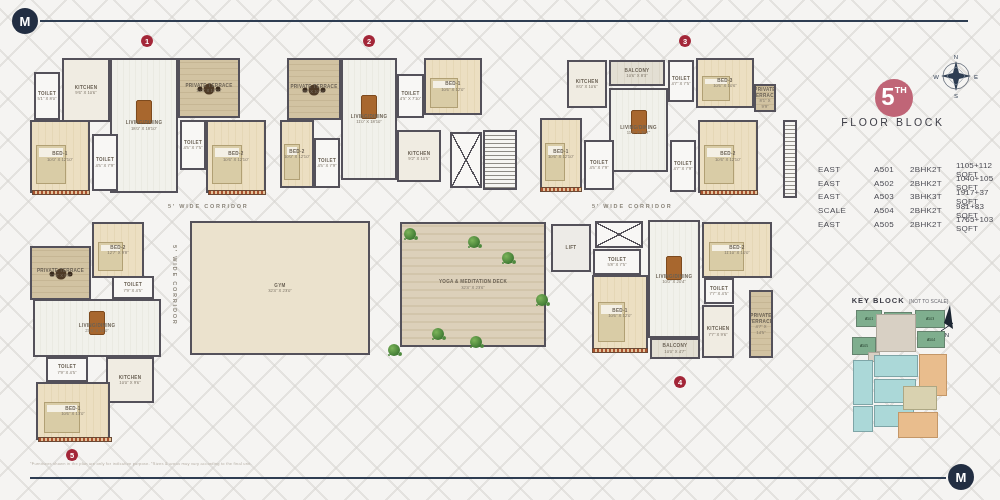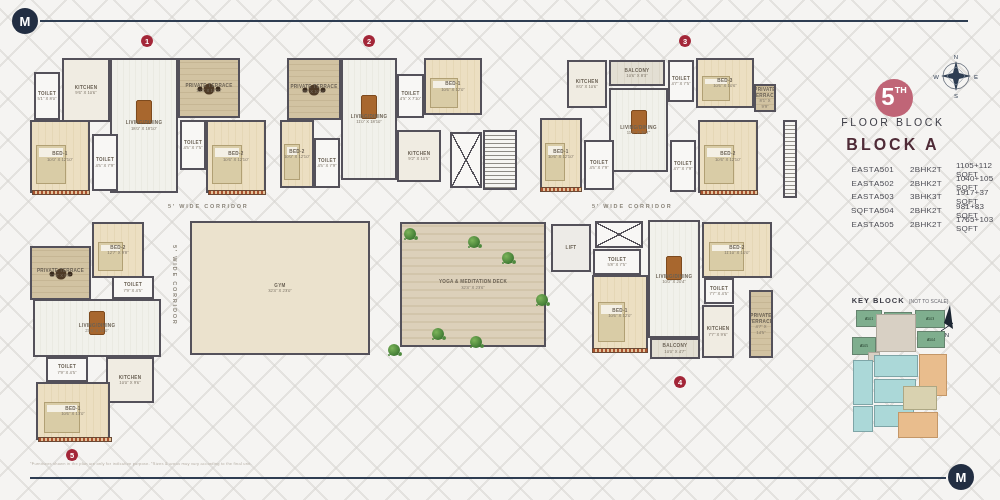--- a/index.html
+++ b/index.html
@@ -59,21 +59,21 @@
   .corridor-label.vert{writing-mode:vertical-rl;letter-spacing:1.8px;}
   
   .badge{position:absolute;width:38px;height:38px;border-radius:50%;background:#c06577;
     color:#fff;display:flex;align-items:flex-start;justify-content:center;}
   .badge .num{font-size:24px;font-weight:700;line-height:36px;}
   .badge .suf{font-size:9px;font-weight:700;margin-top:6px;}
   .floor-label{position:absolute;font-size:10.5px;letter-spacing:2.6px;color:#3d3d46;text-align:center;}
   .block-title{position:absolute;font-size:16px;font-weight:700;letter-spacing:3px;color:#4f2b37;text-align:center;}
   #units-table{position:absolute;left:818px;top:163px;width:180px;}
   .trow{display:flex;height:13.6px;align-items:center;}
-  .trow .c1{width:56px;font-size:8px;color:#4a4a52;letter-spacing:.4px;text-align:right;}
+  .trow .c1{width:56px;font-size:8px;color:#4a4a52;letter-spacing:.4px;}
   .trow .c2{width:36px;font-size:8px;color:#4a4a52;letter-spacing:.3px;}
   .trow .c3{width:46px;font-size:8px;color:#4a4a52;letter-spacing:.3px;}
   .trow .c4{flex:1;font-size:8px;color:#4a4a52;letter-spacing:.2px;}
   .keyplan-title{position:absolute;text-align:center;color:#3d3d46;}
   .keyplan-title b{font-size:7.5px;letter-spacing:1px;}
   .keyplan-title span{font-size:5px;color:#6b6b72;}
   .kblock{position:absolute;border:1px solid rgba(70,80,70,.45);display:flex;align-items:center;justify-content:center;}
   .kblock span{font-size:3.5px;color:#27402f;}
   .kc-g{background:#7fae8e;}
   .kc-t{background:#abd8d8;border-color:rgba(60,90,95,.4);}
@@ -324,21 +324,20 @@
     <text id="cmp-e" x="43" y="25.5" text-anchor="middle" font-size="6" fill="#2e3d52">E</text>
     <text id="cmp-s" x="23" y="45" text-anchor="middle" font-size="6" fill="#2e3d52">S</text>
     <text id="cmp-w" x="3" y="25.5" text-anchor="middle" font-size="6" fill="#2e3d52">W</text>
   </svg>
 
   <div class="badge" style="left:875px;top:79px;">
     <span class="num">5</span>
     <span class="suf">TH</span>
   </div>
   <div class="floor-label" style="left:833px;top:116px;width:120px;">FLOOR BLOCK</div>
-  <div class="block-title" style="left:813px;top:136px;width:160px;">BLOCK A</div>
 
   <div id="units-table">
       <div class="trow">
         <div class="c1">EAST</div>
         <div class="c2">A501</div>
         <div class="c3">2BHK2T</div>
         <div class="c4">1105+112 SQFT</div>
       </div>
       <div class="trow">
         <div class="c1">EAST</div>
@@ -346,21 +345,21 @@
         <div class="c3">2BHK2T</div>
         <div class="c4">1040+105 SQFT</div>
       </div>
       <div class="trow">
         <div class="c1">EAST</div>
         <div class="c2">A503</div>
         <div class="c3">3BHK3T</div>
         <div class="c4">1917+37 SQFT</div>
       </div>
       <div class="trow">
-        <div class="c1">SQFT</div>
+        <div class="c1">SCALE</div>
         <div class="c2">A504</div>
         <div class="c3">2BHK2T</div>
         <div class="c4">981+83 SQFT</div>
       </div>
       <div class="trow">
         <div class="c1">EAST</div>
         <div class="c2">A505</div>
         <div class="c3">2BHK2T</div>
         <div class="c4">1765+103 SQFT</div>
       </div>

